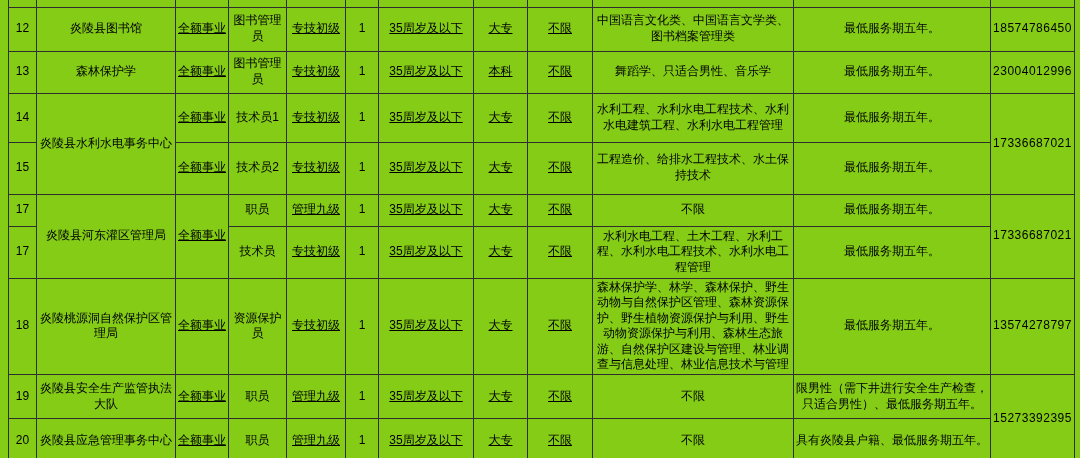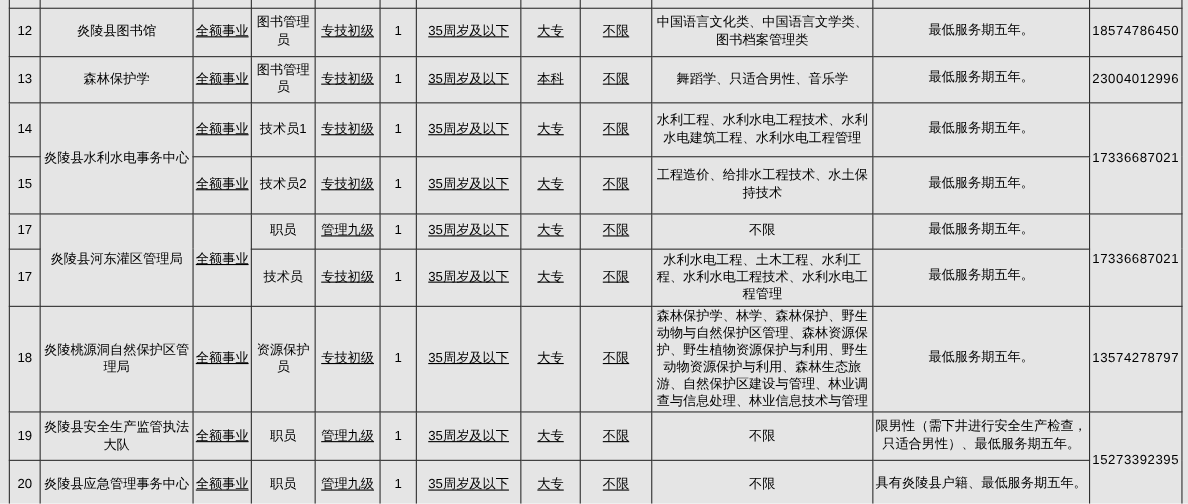--- a/index.html
+++ b/index.html
@@ -1,21 +1,21 @@
 <!DOCTYPE html>
 <html><head>
 <meta charset="utf-8">
 <style>
   html, body { margin: 0; padding: 0; background: #ffffff; }
   .viewport {
     position: relative;
     width: 1080px;
     height: 458px;
     overflow: hidden;
-    background: #e5e5e5;
+    background: #84cc16;
     font-family: "Liberation Sans", sans-serif;
   }
   table.job-table {
     position: absolute;
     left: 8px;
     top: -22px;
     border-collapse: collapse;
     table-layout: fixed;
     width: 1066px;
   }
@@ -27,21 +27,21 @@
     line-height: 1.3;
     color: #000000;
     padding: 1px 2px;
     word-break: break-all;
     overflow: hidden;
   }
   td.c-no, td.c-count { padding: 1px 0; }
   td.c-nature, td.c-level, td.c-age, td.c-edu, td.c-degree { white-space: nowrap; padding: 1px 1px; text-decoration: underline; }
   td.c-unit { line-height: 1.25; }
   td.c-major { line-height: 1.18; padding: 1px 2px; margin-left: 45px; }
-  td.c-note { text-align: left; padding: 1px 4px 1px 5px; line-height: 1.35; font-family: Liberation Mono, monospace; }
+  td.c-note { text-align: left; padding: 1px 4px 1px 5px; line-height: 1.35; }
   td.c-phone { letter-spacing: 0.5px; }
   tr.sp td { border-top: none; }
 </style>
 </head>
 <body>
 
 <div class="viewport">
   <table class="job-table">
     <colgroup>
       <col style="width:28px">

